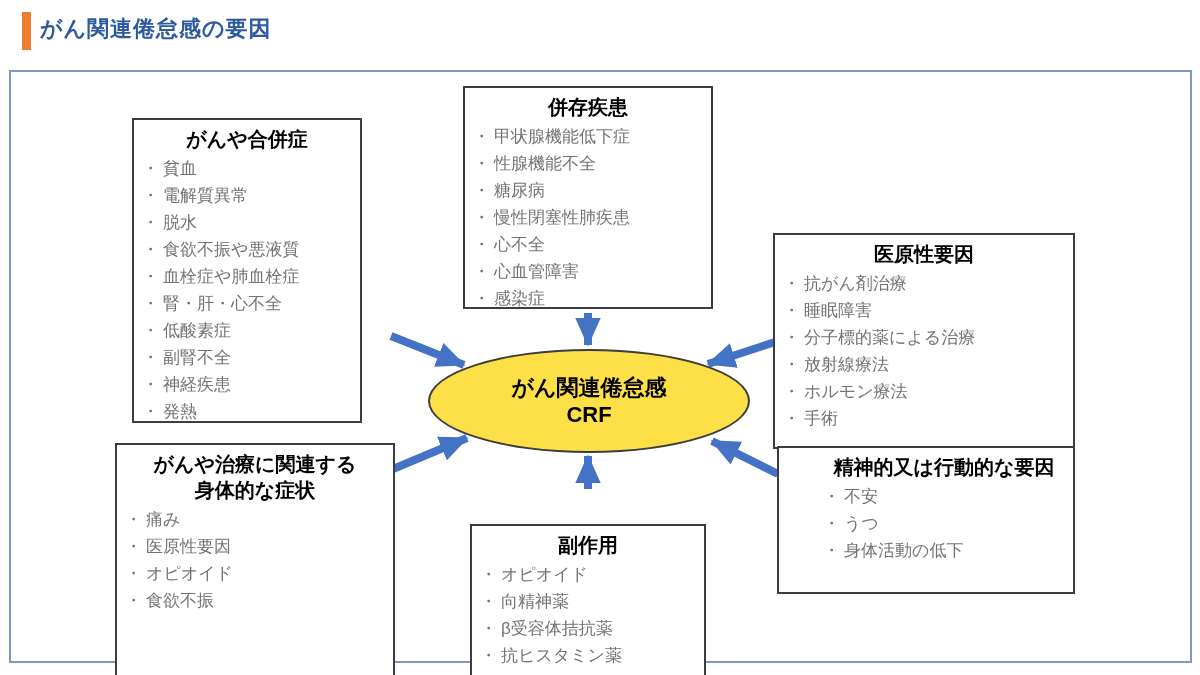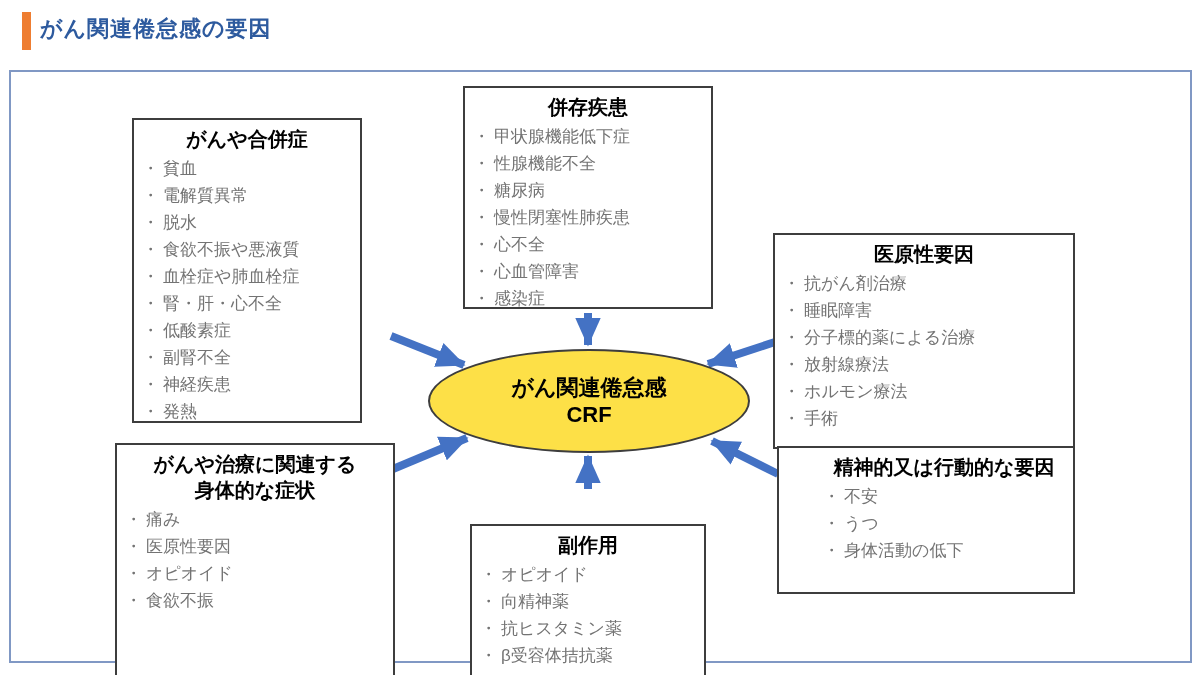--- a/index.html
+++ b/index.html
@@ -117,22 +117,22 @@
       <li><span class="blt">・</span><span>オピオイド</span></li>
       <li><span class="blt">・</span><span>食欲不振</span></li>
     </ul>
   </div>
 
   <div class="box box-side-effects">
     <div class="box-title">副作用</div>
     <ul>
       <li><span class="blt">・</span><span>オピオイド</span></li>
       <li><span class="blt">・</span><span>向精神薬</span></li>
+      <li><span class="blt">・</span><span>β受容体拮抗薬</span></li>
       <li><span class="blt">・</span><span>抗ヒスタミン薬</span></li>
-      <li><span class="blt">・</span><span>β受容体拮抗薬</span></li>
       <li><span class="blt">・</span><span>ステロイド</span></li>
     </ul>
   </div>
 
   <div class="box box-psychological">
     <div class="box-title">精神的又は行動的な要因</div>
     <ul>
       <li><span class="blt">・</span><span>不安</span></li>
       <li><span class="blt">・</span><span>うつ</span></li>
       <li><span class="blt">・</span><span>身体活動の低下</span></li>

